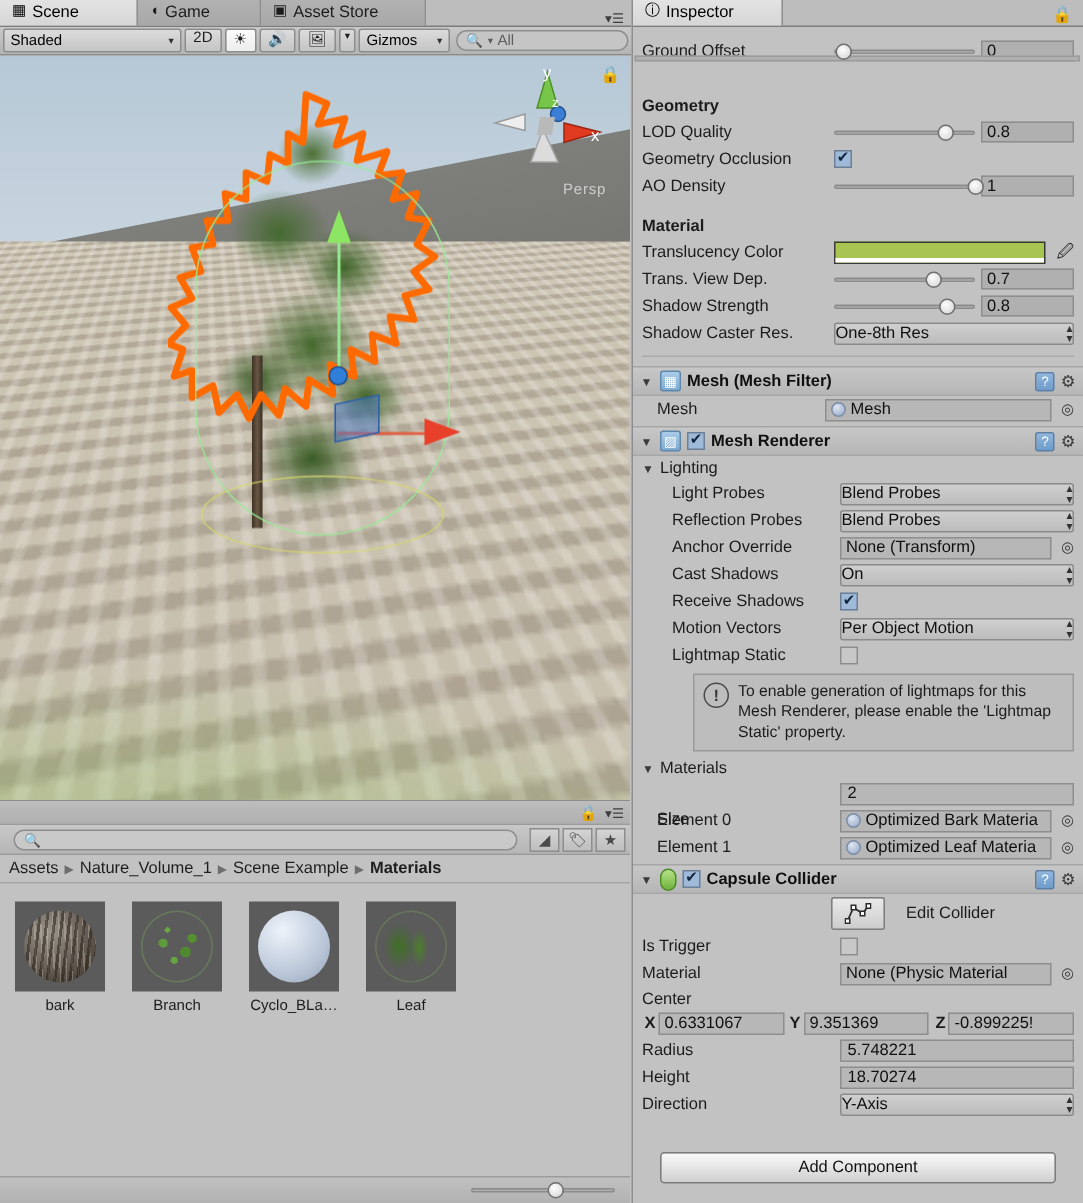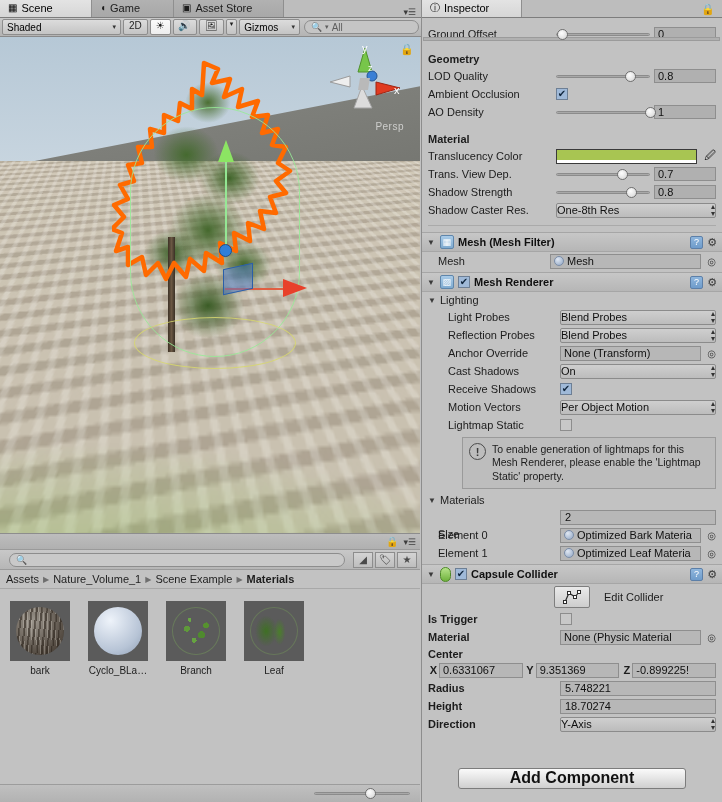--- a/index.html
+++ b/index.html
@@ -250,21 +250,21 @@
   .insp-body {
     position: absolute; top: 18px; left: 0; right: 0; bottom: 48px;
     overflow: hidden;
   }
   .lock-ins { position: absolute; right: 7px; top: 3px; font-size: 11px; color: #4c4c4c; }
 
   .row { display: flex; align-items: center; height: 18px; padding: 0 6px; gap: 4px; }
   .lbl { font-size: 11px; color: #1c1c1c; white-space: nowrap; }
   .lbl.ind { padding-left: 10px; }
   .lbl.ind2 { padding-left: 20px; }
-  .lbl.bold { font-weight: bold; }
+  .lbl.bold { font-weight: normal; }
   .sec-head { font-weight: bold; font-size: 11px; padding: 4px 6px 2px 6px; color: #1c1c1c; }
 
   .slider { flex: 1; height: 14px; position: relative; display: flex; align-items: center; }
   .slider .track {
     position: absolute; left: 0; right: 0; height: 3px;
     background: linear-gradient(#9b9b9b,#b5b5b5); border: 1px solid #8b8b8b; border-radius: 2px;
   }
   .slider .knob {
     position: absolute; width: 11px; height: 11px; border-radius: 50%;
     background: radial-gradient(circle at 40% 35%, #fdfdfd, #d2d2d2);
@@ -363,24 +363,24 @@
   .editcol-btn {
     width: 36px; height: 22px; border: 1px solid #7e7e7e; border-radius: 2px;
     background: linear-gradient(#eaeaea,#cdcdcd);
     display: flex; align-items: center; justify-content: center;
   }
   .addcomp-wrap {
     position: absolute; left: 0; right: 0; bottom: 0; height: 48px;
     display: flex; align-items: center; justify-content: center;
   }
   .addcomp {
-    width: 228px; height: 21px; border: 1px solid #7c7c7c; border-radius: 3px;
+    width: 264px; height: 21px; border: 1px solid #7c7c7c; border-radius: 3px;
     background: linear-gradient(#fafafa,#cfcfcf);
     display: flex; align-items: center; justify-content: center;
-    font-size: 16px; color: #111; font-weight: bold;
+    font-size: 11px; color: #111;
   }
   .scroll-top {
     position: absolute; right: 2px; top: 19px; width: 297px; height: 4px;
     background: #b0b0b0; border: 1px solid #9b9b9b;
   }
   .hr { height: 1px; background: #aaa; margin: 3px 0; }
 </style>
 </head>
 <body>
 
@@ -514,29 +514,29 @@
 
     <div class="asset-grid">
       <div class="asset">
         <div class="asset-thumb">
             <div class="th-bark"></div>
           </div>
         <div class="asset-label">bark</div>
       </div>
       <div class="asset">
         <div class="asset-thumb">
+            <div class="th-branch"></div>
+          </div>
+        <div class="asset-label">Branch</div>
+      </div>
+      <div class="asset">
+        <div class="asset-thumb">
             <div class="th-sphere"></div>
           </div>
         <div class="asset-label">Cyclo_BLa…</div>
-      </div>
-      <div class="asset">
-        <div class="asset-thumb">
-            <div class="th-branch"></div>
-          </div>
-        <div class="asset-label">Branch</div>
       </div>
       <div class="asset">
         <div class="asset-thumb">
             <div class="th-leaf"></div>
           </div>
         <div class="asset-label">Leaf</div>
       </div>
     </div>
 
     <div class="proj-foot">
@@ -561,33 +561,33 @@
 
       <div class="row" style="margin-top:7px;">
         <span class="lbl" style="width:124px;">Ground Offset</span>
         <div class="slider">
           <div class="track"></div>
             <div class="knob" style="left:1%;"></div>
         </div>
         <div class="numfield">0</div>
       </div>
 
-      <div class="sec-head" style="margin-top:6px;">Geometry</div>
+      <div class="sec-head" style="margin-top:18px;">Geometry</div>
 
       <div class="row">
         <span class="lbl" style="width:124px;">LOD Quality</span>
         <div class="slider">
           <div class="track"></div>
             <div class="knob" style="left:73%;"></div>
         </div>
         <div class="numfield">0.8</div>
       </div>
 
       <div class="row">
-        <span class="lbl" style="width:124px;">Ambient Occlusion</span>
+        <span class="lbl" style="width:124px;">Geometry Occlusion</span>
         <div class="chk">✔</div>
       </div>
 
       <div class="row">
         <span class="lbl" style="width:124px;">AO Density</span>
         <div class="slider">
           <div class="track"></div>
             <div class="knob" style="left:95%;"></div>
         </div>
         <div class="numfield">1</div>

